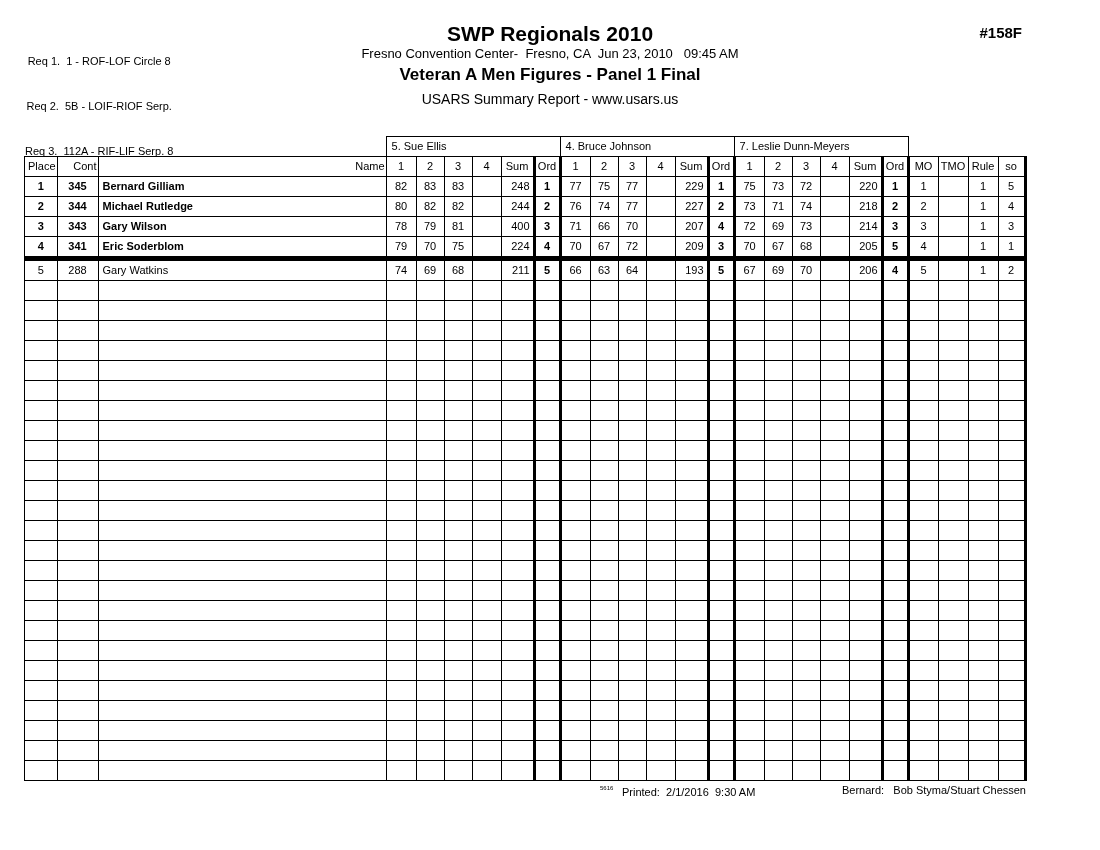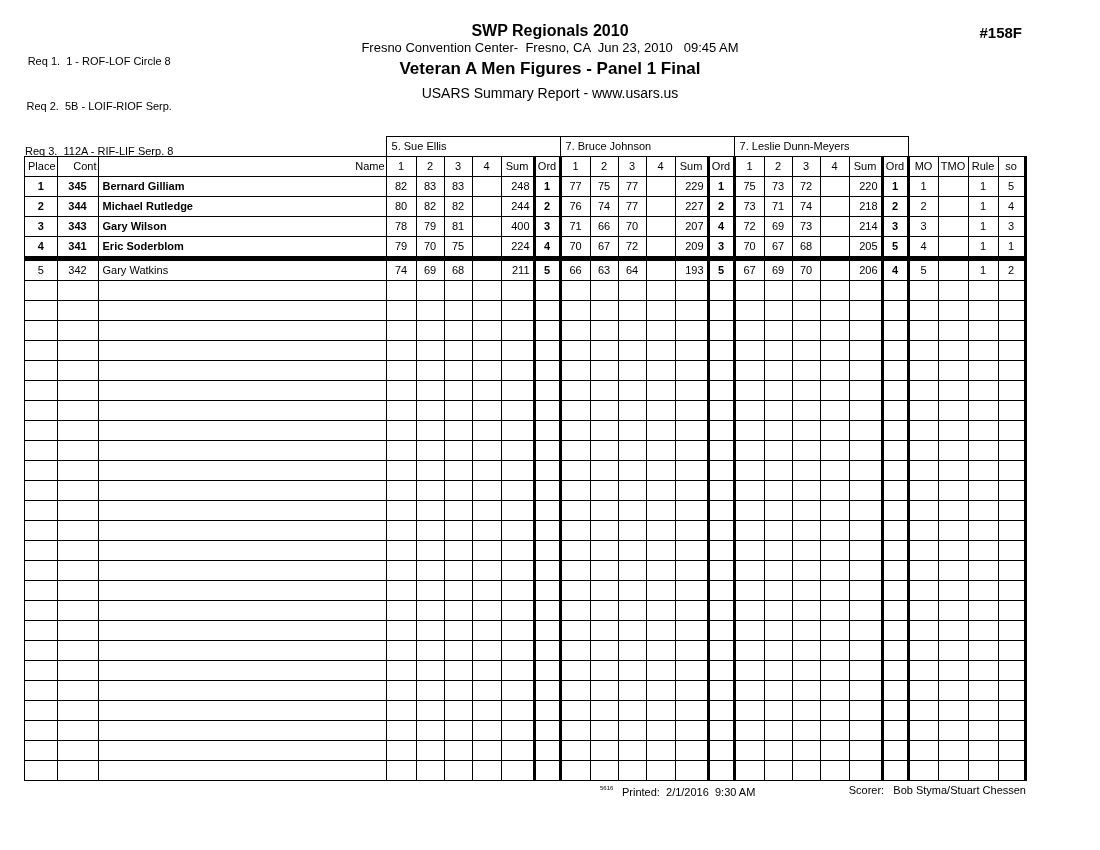--- a/index.html
+++ b/index.html
@@ -4,21 +4,21 @@
 <style>
   html, body { margin: 0; padding: 0; }
   body {
     width: 1100px; height: 850px;
     background: #fff; color: #000;
     font-family: "Liberation Sans", sans-serif;
     position: relative; overflow: hidden;
   }
   .reqs { position: absolute; left: 25px; top: 24px; font-size: 11px; line-height: 15px; white-space: pre; text-align: center; }
   .titles { position: absolute; left: 0; top: 22px; width: 100%; text-align: center; }
-  .title-event { font-size: 16px; font-weight: bold; }
+  .title-event { font-size: 21px; font-weight: bold; }
   .title-venue { font-size: 13px; white-space: pre; }
   .title-division { font-size: 17px; font-weight: bold; margin-top: 4px; }
   .title-report { font-size: 14px; margin-top: 6px; }
   .evnum { position: absolute; right: 78px; top: 24px; font-size: 15px; font-weight: bold; margin-left: 41px; }
 
   table { position: absolute; left: 24px; top: 136px; border-collapse: collapse; table-layout: fixed; }
   td, th {
     border: 1px solid #000; height: 19px;
     font-size: 11px; font-weight: normal;
     padding: 0 1px; overflow: hidden; white-space: nowrap;
@@ -87,21 +87,21 @@
       <col style="width:26px">
     <col style="width:30px">
       <col style="width:30px">
       <col style="width:30px">
       <col style="width:27px">
   </colgroup>
   <thead>
     <tr>
       <td class="jblank" colspan="3"></td>
       <td class="jbox" colspan="6">5.  Sue Ellis</td>
-      <td class="jbox" colspan="6">7.  Bruce Johnson</td>
+      <td class="jbox" colspan="6">4.  Bruce Johnson</td>
       <td class="jbox" colspan="6">7.  Leslie Dunn-Meyers</td>
       <td class="jblank" colspan="4"></td>
     </tr>
     <tr>
       <th class="hl">Place</th>
       <th class="hl">Cont</th>
       <th class="hl">Name</th>
 
       <th>1</th>
       <th>2</th>
@@ -234,21 +234,21 @@
         <td class="c-s"></td>
         <td class="c-sum">205</td>
         <td class="c-ord bl3 br3">5</td>
         <td class="c-r">4</td>
         <td class="c-r"></td>
         <td class="c-r">1</td>
         <td class="c-r br3">1</td>
       </tr>
       <tr>
         <td class="c-place">5</td>
-        <td class="c-cont">342</td>
+        <td class="c-cont">288</td>
         <td class="c-name">Gary Watkins</td>
         <td class="c-s">74</td>
         <td class="c-s">69</td>
         <td class="c-s">68</td>
         <td class="c-s"></td>
         <td class="c-sum">211</td>
         <td class="c-ord bl3 br3">5</td>
         <td class="c-s">66</td>
         <td class="c-s">63</td>
         <td class="c-s">64</td>
@@ -940,14 +940,14 @@
         <td class="c-r"></td>
         <td class="c-r"></td>
         <td class="c-r br3"></td>
       </tr>
     </tbody>
 </table>
 
 <div class="footer">
   <span class="fcode">5616</span>
   <span class="fprinted">Printed:  2/1/2016  9:30 AM</span>
-  <span class="fscorer"><span>Scorer:</span>   <span>Bob Styma/Stuart Chessen</span></span>
+  <span class="fscorer"><span>Bernard:</span>   <span>Bob Styma/Stuart Chessen</span></span>
 </div>
 
 </body></html>

